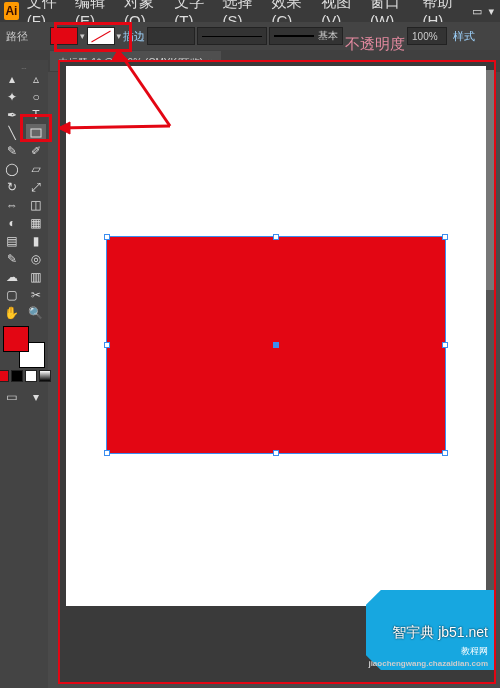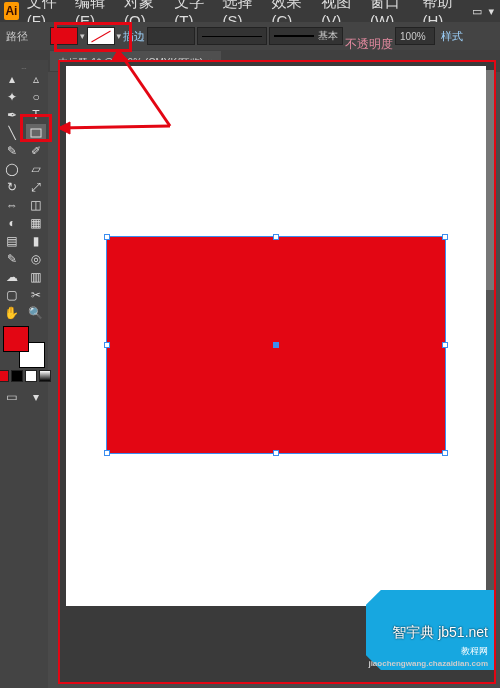--- a/index.html
+++ b/index.html
@@ -12,21 +12,21 @@
   .ctrlbar { height:28px; background:#444; display:flex; align-items:center; padding:0 6px; gap:2px; position:relative; }
   .ctrl-label { color:#ccc; font-size:11px; }
   .swatch { width:28px; height:18px; border:1px solid #222; display:flex; align-items:center; justify-content:center; cursor:pointer; }
   .swatch.fill { background:#e30613; }
   .swatch.stroke { background:#fff; position:relative; }
   .swatch.stroke::after { content:""; position:absolute; left:2px; right:2px; top:50%; border-top:1px solid #e30613; transform:rotate(-30deg); }
   .dd { color:#ccc; font-size:9px; }
   .field { background:#333; border:1px solid #222; color:#ccc; font-size:10px; height:18px; padding:0 4px; display:flex; align-items:center; }
   .strokeprev { width:70px; height:14px; display:flex; align-items:center; }
   .strokeprev::before { content:""; flex:1; border-top:1px solid #000; }
-  .opacity-label{color:#e58aa0;font-size:12px;margin-top:17px;}
+  .opacity-label{color:#e58aa0;font-size:15px;margin-top:17px;}
   .style-label{color:#9fd4ff;font-size:11px;margin-left:4px;}
   .tabrow { height:22px; background:#404040; display:flex; align-items:center; padding-left:50px; }
   .tab { color:#ccc; font-size:10px; background:#4f4f4f; height:20px; padding:3px 8px 0 8px; display:flex; align-items:center; gap:4px; }
   .tab .x { color:#aaa; cursor:pointer; }
   .toolcol { position:absolute; left:0; top:60px; width:48px; bottom:0; background:#444; display:flex; flex-direction:column; align-items:center; padding-top:4px; gap:0; }
   .toolrow { width:44px; height:18px; display:flex; justify-content:space-between; }
   .tool { width:20px; height:18px; display:flex; align-items:center; justify-content:center; color:#ddd; font-size:12px; cursor:pointer; }
   .tool svg { width:14px; height:14px; stroke:#ddd; fill:none; }
   .fillstroke { width:42px; height:42px; position:relative; margin-top:4px;}
   .fillstroke .f { position:absolute; left:0; top:0; width:26px; height:26px; background:#e30613; border:1px solid #000; }

